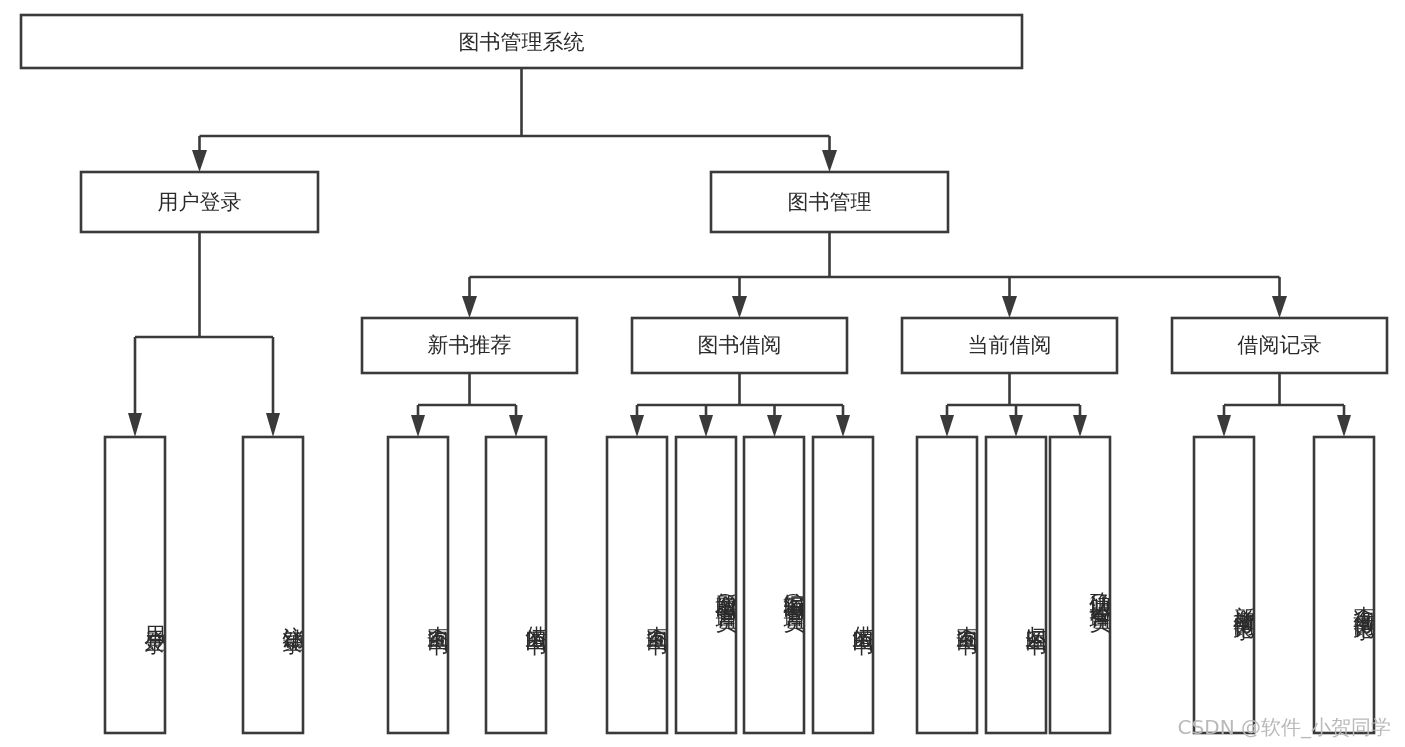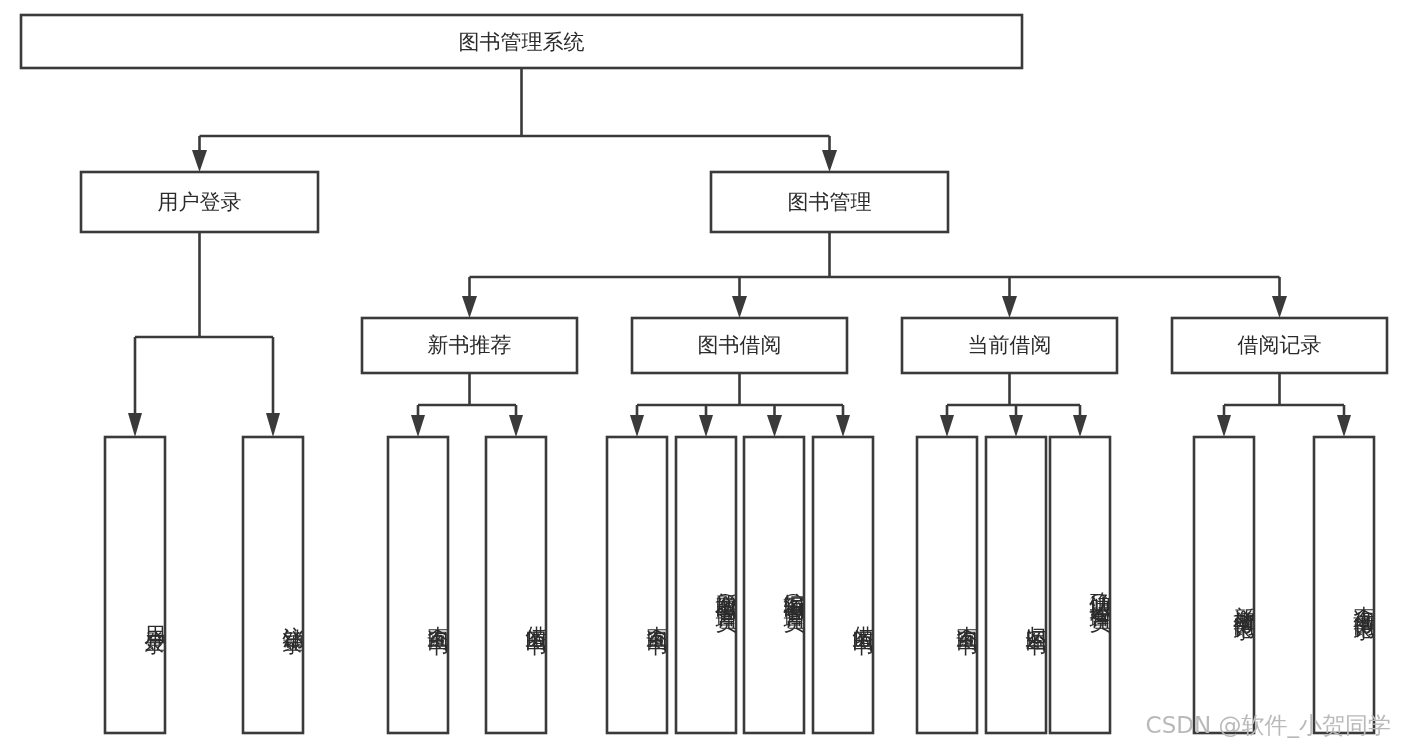--- a/index.html
+++ b/index.html
@@ -59,21 +59,21 @@
     color: #2b2b2b;
     letter-spacing: 3px;
     white-space: nowrap;
     pointer-events: none;
   }
   .watermark {
     position: absolute;
     right: 14px;
     bottom: 6px;
     font-family: "DejaVu Sans", "Liberation Sans", sans-serif;
-    font-size: 23px;
+    font-size: 20px;
     color: #b9b9b9;
     white-space: nowrap;
   }
 </style>
 </head>
 <body>
 
 <div id="diagram-root">
 
   <svg class="canvas" viewBox="0 0 1405 747">

